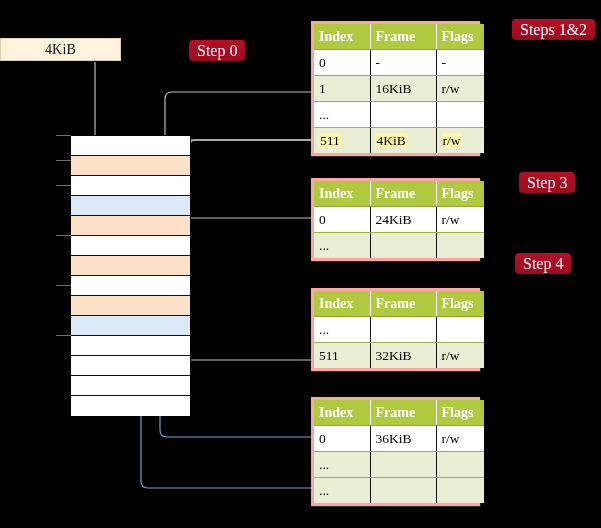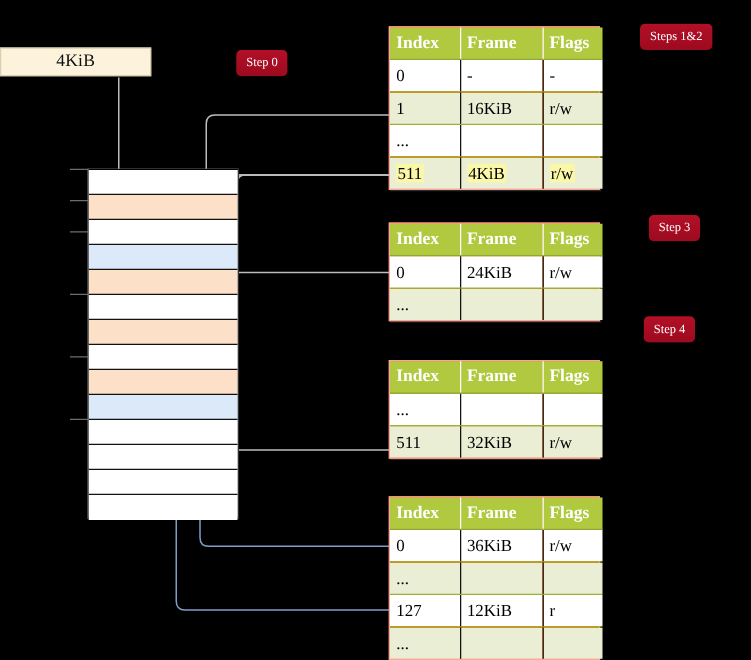--- a/index.html
+++ b/index.html
@@ -73,37 +73,37 @@
   }
 
   
   .badge {
     position: absolute;
     box-sizing: border-box;
     background: #a80b23;
     background-image: linear-gradient(to bottom, #b21027 0%, #9d0a1f 100%);
     color: #ffffff;
     border-radius: 4px;
-    font-size: 10px;
+    font-size: 16px;
     line-height: 1;
     display: flex;
     align-items: center;
     justify-content: center;
     padding: 0 8px;
     white-space: nowrap;
     font-family: "Liberation Serif", "DejaVu Serif", serif;
   }
 
   
   .ptable {
     position: absolute;
     box-sizing: border-box;
     border-collapse: collapse;
-    background: #f97316;
-    border: 1px solid #fca5a5;
+    background: #0f172a;
+    border: 3px solid #fca5a5;
     box-shadow: 1px 1px 0 #2a2a2a;
   }
   .ptable table {
     border-collapse: collapse;
     width: 100%;
     table-layout: fixed;
   }
   .ptable th {
     background: #b0c93f;
     color: #ffffff;
@@ -339,25 +339,20 @@
           <tr class="odd">
             <td>0</td>
             <td>36KiB</td>
             <td>r/w</td>
           </tr>
           <tr class="even">
             <td>...</td>
             <td>&nbsp;</td>
             <td>&nbsp;</td>
           </tr>
-          <tr class="odd">
-            <td>127</td>
-            <td>12KiB</td>
-            <td>r</td>
-          </tr>
           <tr class="even">
             <td>...</td>
             <td>&nbsp;</td>
             <td>&nbsp;</td>
           </tr>
         </tbody>
       </table>
     </div>
 
 </div>

